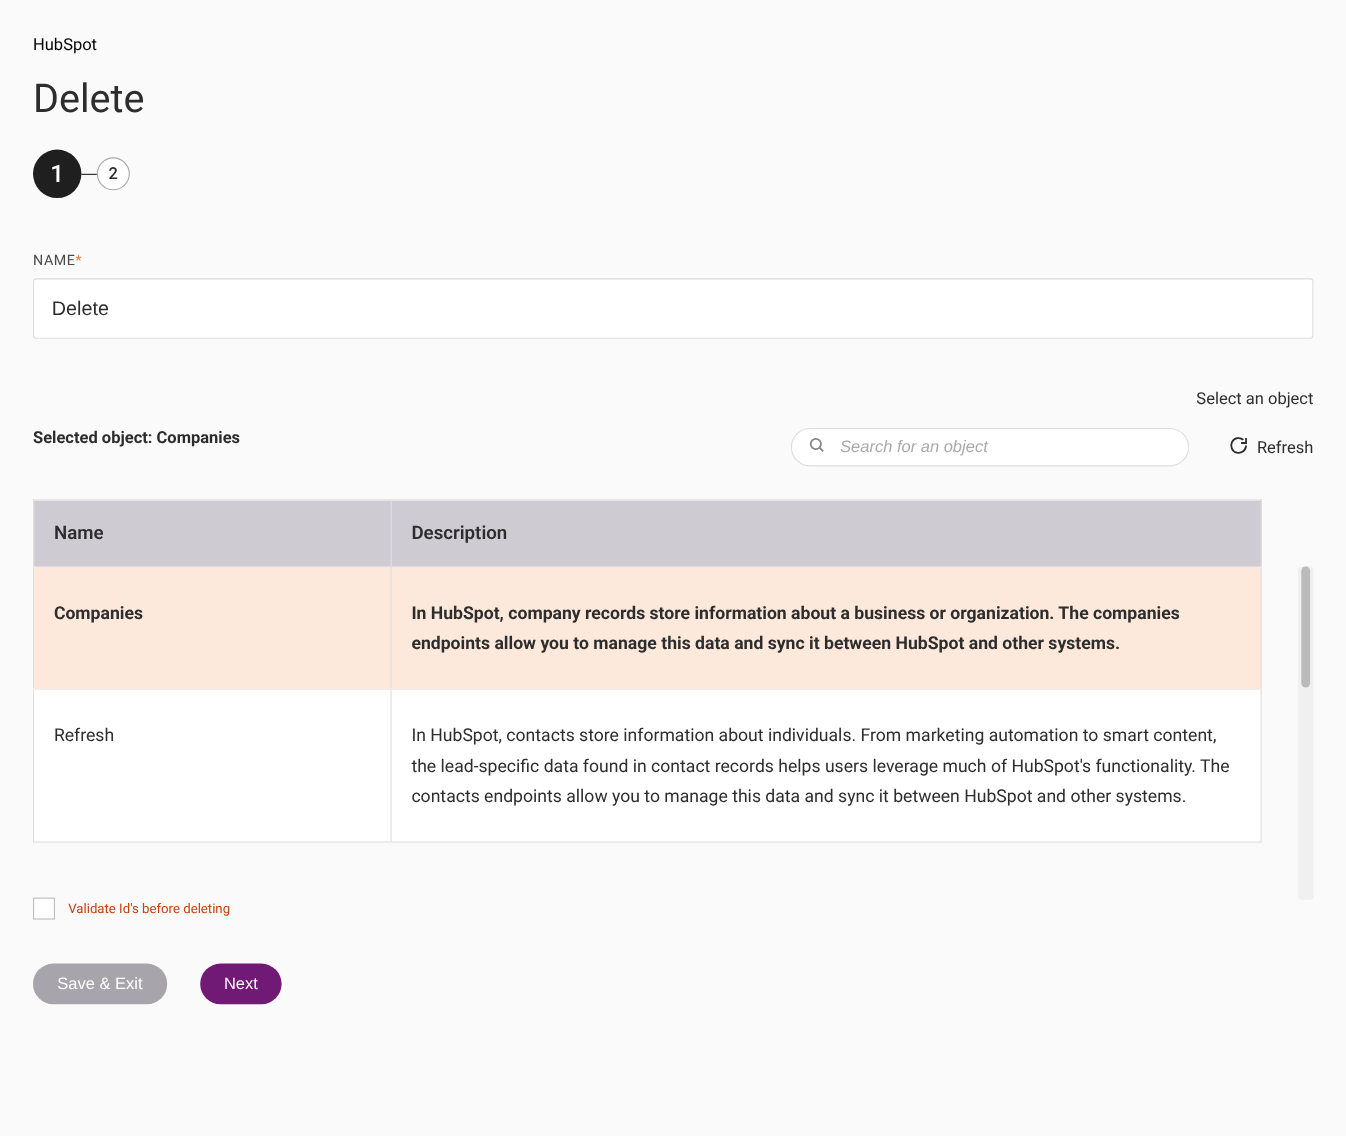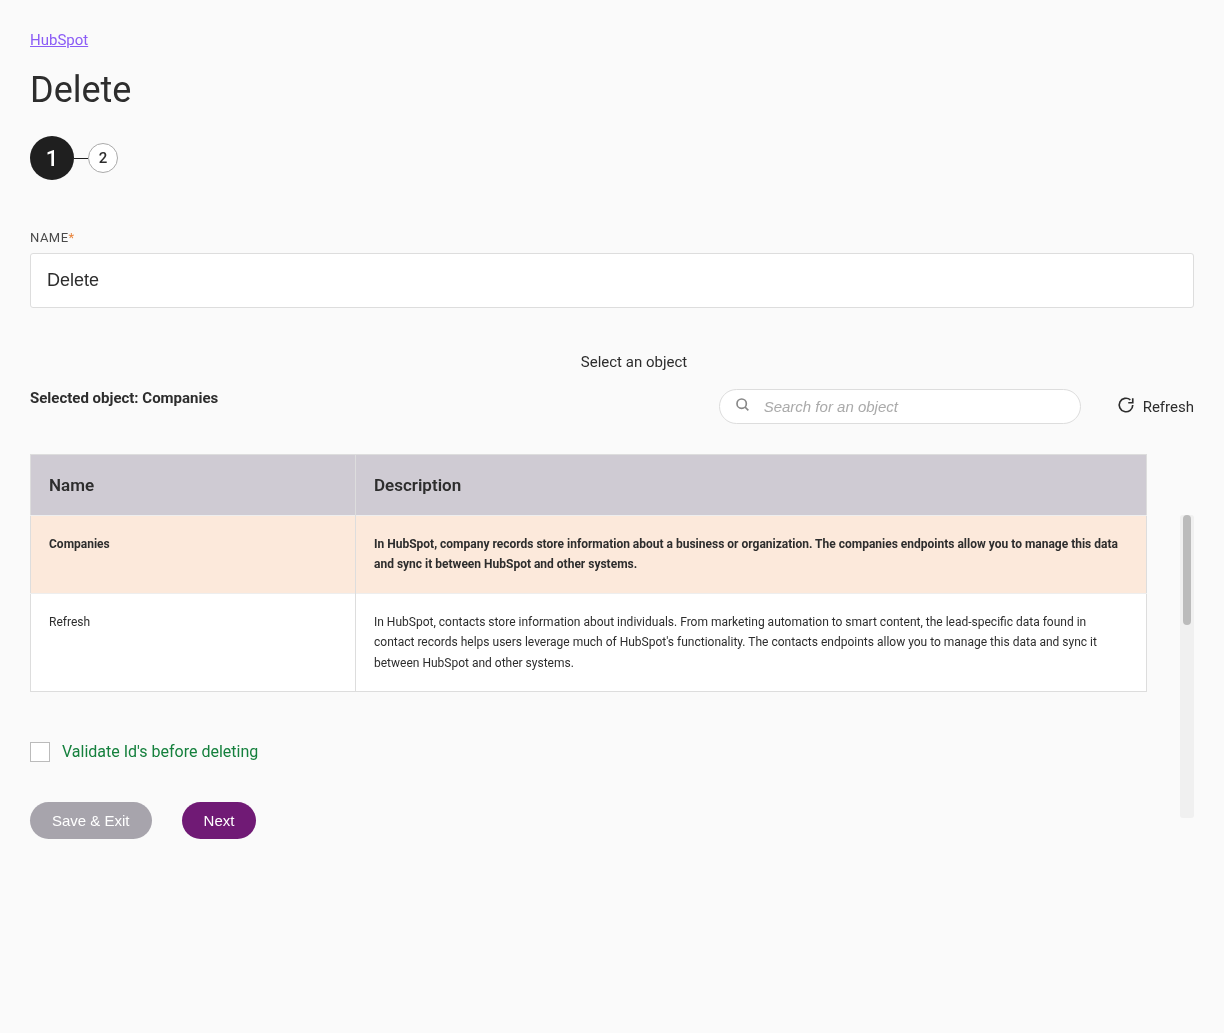--- a/index.html
+++ b/index.html
@@ -5,22 +5,21 @@
     * { box-sizing: border-box; margin: 0; padding: 0; }
     body {
       font-family: -apple-system, BlinkMacSystemFont, "Segoe UI", Roboto, Helvetica, Arial, sans-serif;
       background: #fafafa;
       color: #2d2d2d;
       width: 1224px;
       height: 1033px;
       padding: 30px;
     }
     .breadcrumb {
-      text-decoration: underline;
-      color: #8b5cf6;
+      color: #000000;
       font-size: 15px;
       cursor: pointer;
       display: inline-block;
       margin-bottom: 20px;
     }
     .page-title {
       font-size: 36px;
       font-weight: 400;
       color: #2d2d2d;
       margin-bottom: 25px;
@@ -73,21 +72,21 @@
       padding: 16px 16px;
       font-size: 18px;
       border: 1px solid #ddd;
       border-radius: 3px;
       background: #fff;
       color: #2d2d2d;
       margin-bottom: 45px;
     }
     .object-header {
       display: flex;
-      justify-content: center;
+      justify-content: flex-end;
       align-items: flex-start;
       margin-bottom: 18px;
       margin-left: 44px;
     }
     .select-object-label { font-size: 15px; color: #2d2d2d; }
     .refresh-hint {
       font-size: 15px;
       font-style: italic;
       color: #2d2d2d;
     }
@@ -143,22 +142,22 @@
     th {
       background: #cfcbd3;
       text-align: left;
       padding: 20px 18px;
       font-size: 17px;
       font-weight: 600;
       color: #2d2d2d;
     }
     th.name-col, td.name-col { width: 325px; border-right: 1px solid #ddd; }
     td {
-      padding: 18px 18px;
-      font-size: 12px;
+      padding: 28px 18px;
+      font-size: 16px;
       color: #2d2d2d;
       vertical-align: top;
       line-height: 1.7;
     }
     tr.selected td { background: #fce9db; font-weight: 700; }
     tbody tr { border-top: 1px solid #eee; cursor: pointer; }
     .scrollbar-track {
       width: 14px;
       height: 303px;
       background: #f0f0f0;
@@ -182,21 +181,21 @@
       margin-top: 50px;
       margin-bottom: 40px;
     }
     .checkbox {
       width: 20px;
       height: 20px;
       border: 1px solid #bbb;
       background: #fff;
       cursor: pointer;
     }
-    .checkbox-label { font-size: 16px; color: #15803d; text-align: right; }
+    .checkbox-label { font-size: 12px; color: #c2410c; text-align: right; }
     .button-row { display: flex; gap: 30px; }
     .btn {
       padding: 10px 22px;
       border-radius: 20px;
       border: none;
       font-size: 15px;
       cursor: pointer;
       color: #fff;
     }
     .btn-gray { background: #a7a4ac; }

